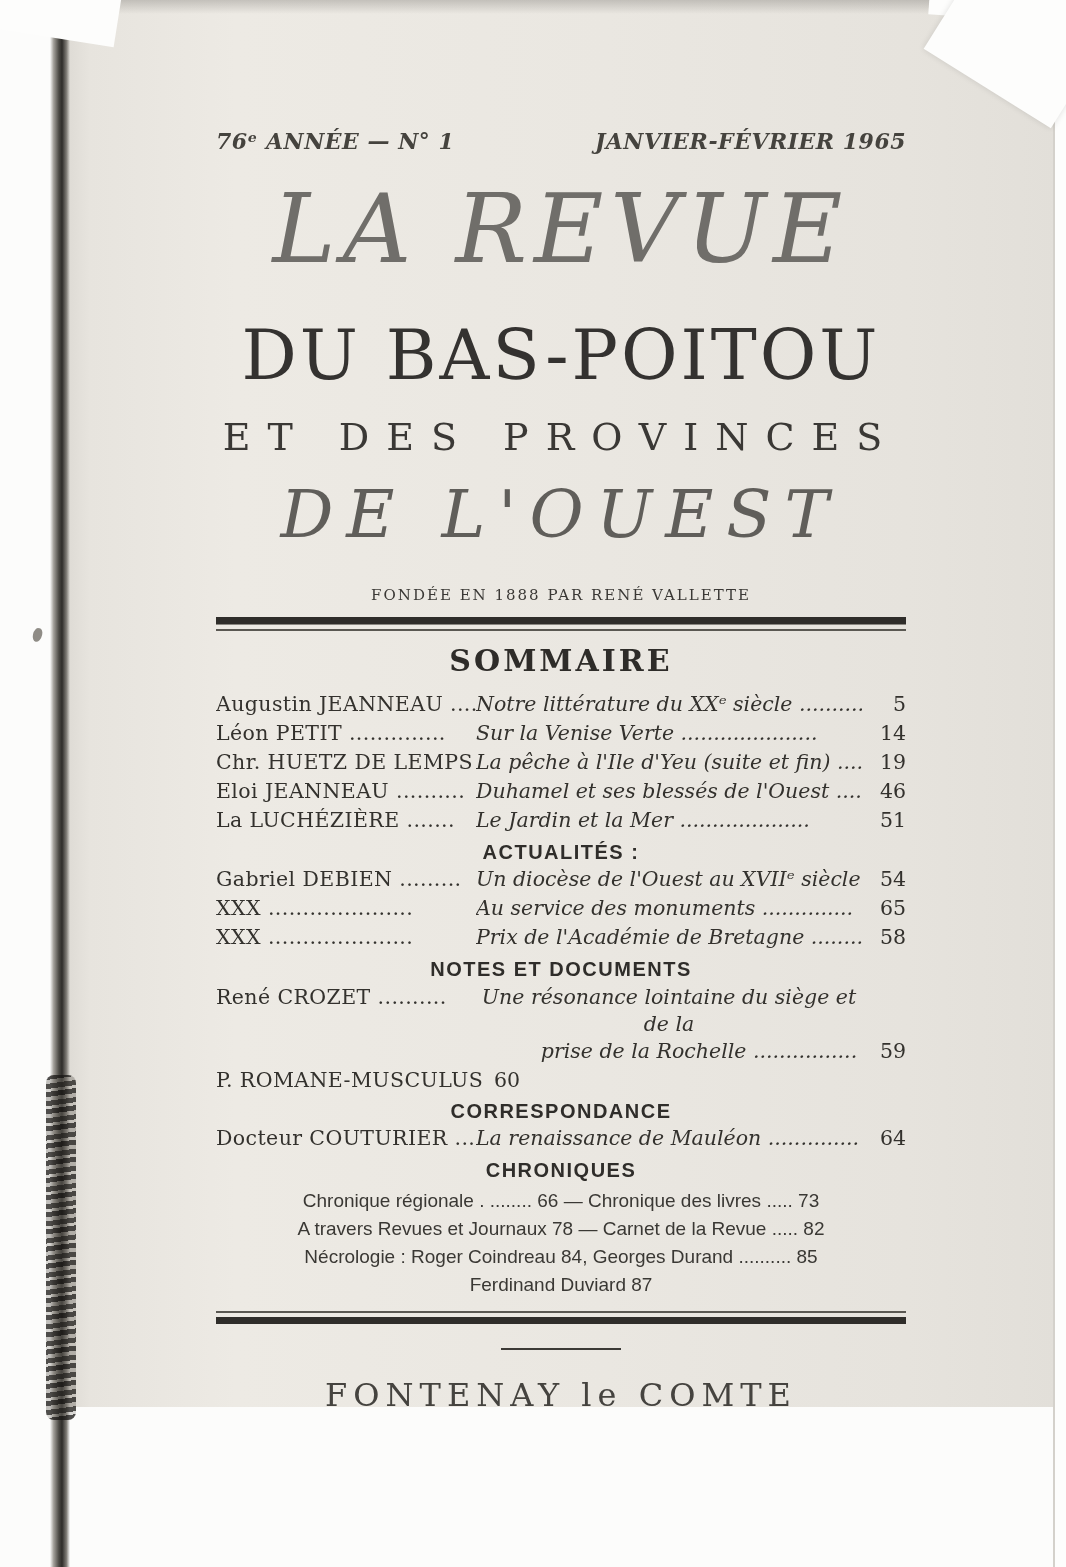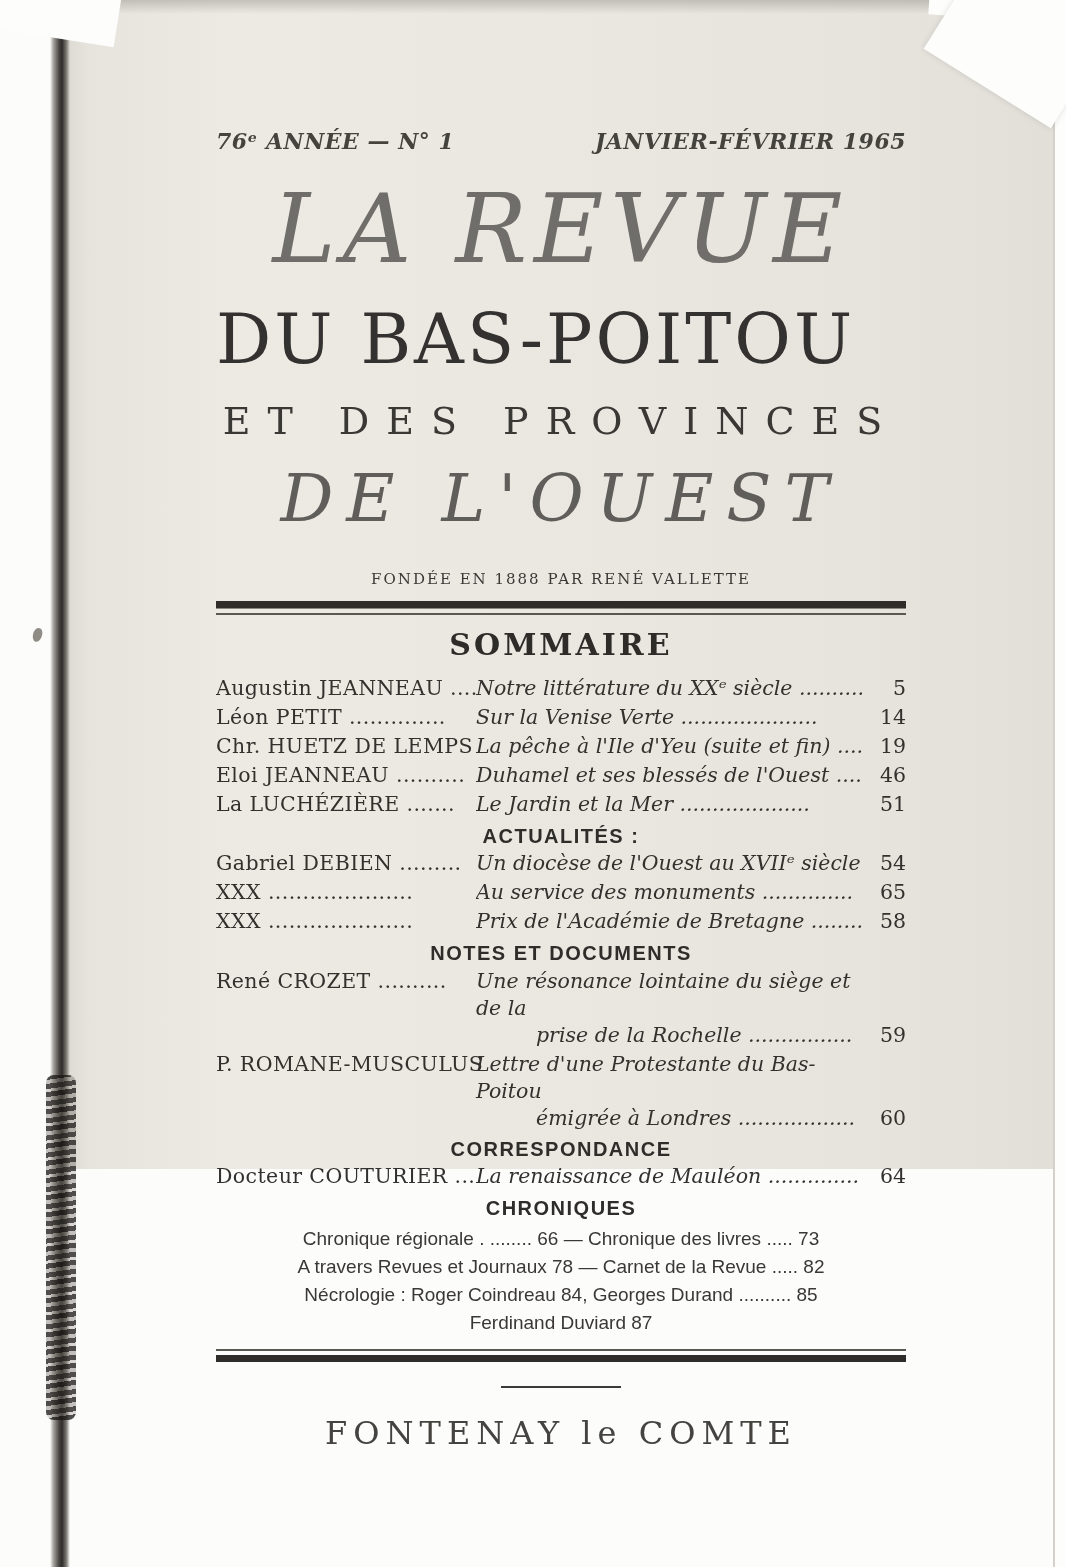--- a/index.html
+++ b/index.html
@@ -4,21 +4,21 @@
 <style>
   html,body{margin:0;padding:0;}
   body{
     width:1066px;height:1567px;position:relative;overflow:hidden;
     background:#fcfcfb;
     font-family:"DejaVu Serif","Liberation Serif",serif;
   }
   .scan{position:absolute;inset:0;}
   
   .paper{
-    position:absolute;left:56px;top:0;width:1000px;height:1169px;
+    position:absolute;left:56px;top:0;width:1000px;height:1407px;
     background:linear-gradient(90deg,#d9d6d0 0px,#e7e4de 34px,#edeae4 180px,#eae7e1 55%,#e6e3dd 85%,#e2dfd9 100%);
   }
   .paper::after{ 
     content:"";position:absolute;left:0;top:0;right:0;height:14px;
     background:linear-gradient(180deg,rgba(120,117,112,.35),rgba(120,117,112,0));
   }
   
   .spine{
     position:absolute;left:50px;top:0;width:20px;height:1567px;
     background:linear-gradient(90deg,rgba(0,0,0,0) 0%,#a3a09a 18%,#4a4843 45%,#2e2c29 60%,#7d7a74 82%,rgba(0,0,0,0) 100%);
@@ -38,40 +38,40 @@
 
   .content{position:relative;padding:0 150px 0 160px;color:#33312d;}
 
   .issue-line{
     display:flex;justify-content:space-between;align-items:baseline;
     margin-top:128px;font-style:italic;font-weight:700;font-size:22px;color:#45433e;
     letter-spacing:.5px;
   }
   .m1{margin-top:28px;text-align:center;font-style:italic;font-size:95px;line-height:1;
       letter-spacing:7px;color:#706e6a;white-space:nowrap;}
-  .m2{margin-top:28px;font-size:69px;line-height:1;letter-spacing:3px;color:#343230;white-space:nowrap;}
+  .m2{margin-top:44px;text-align:center;font-size:69px;line-height:1;letter-spacing:3px;color:#343230;white-space:nowrap;}
   .m3{margin-top:28px;text-align:center;font-size:38px;line-height:1;letter-spacing:17px;color:#3a3835;white-space:nowrap;}
   .m4{margin-top:26px;text-align:center;font-style:italic;font-size:66px;line-height:1;letter-spacing:13px;color:#605e5a;white-space:nowrap;}
   .founded{margin-top:38px;text-align:center;font-size:15px;letter-spacing:2px;color:#3a3835;}
 
   .rule-thick{height:7px;background:#2f2d2a;margin-top:13px;box-shadow:0 1px 0 #8a8781;}
   .rule-thin{height:2px;background:#5a5852;margin-top:5px;}
   .rule-thin-b{height:2px;background:#5a5852;margin-top:12px;}
   .rule-thick-b{height:7px;background:#2f2d2a;margin-top:4px;}
 
   .sommaire-h{margin-top:12px;text-align:center;font-size:30px;font-weight:700;letter-spacing:3px;color:#2e2c29;}
 
   .toc{margin-top:12px;font-size:20.5px;}
   .trow{display:flex;align-items:baseline;line-height:29px;}
   .trow .author{width:260px;flex:none;letter-spacing:.4px;white-space:nowrap;overflow:hidden;}
   .trow .title{flex:1;font-style:italic;white-space:nowrap;overflow:hidden;}
   .trow .page{width:44px;flex:none;text-align:right;}
   .trow2{display:flex;line-height:27px;margin-top:2px;}
   .trow2 .author{width:260px;flex:none;letter-spacing:.4px;white-space:nowrap;}
-  .trow2 .titles{flex:1;font-style:italic;}
+  .trow2 .titles{flex:1;font-style:italic;text-align:center;}
   .trow2 .titles .l2{padding-left:60px;}
   .trow2 .page{width:44px;flex:none;text-align:right;align-self:flex-end;}
 
   .sect-h{margin-top:4px;text-align:center;font-family:"Liberation Sans","DejaVu Sans",sans-serif;
           font-weight:700;font-size:20px;letter-spacing:1.5px;color:#2f2d2a;line-height:26px;}
 
   .chron{margin-top:4px;font-family:"Liberation Sans","DejaVu Sans",sans-serif;
          font-size:19px;color:#3a3834;text-align:center;line-height:28px;}
 
   .tagline{margin-top:22px;text-align:center;font-weight:700;font-size:27px;color:#2b2925;letter-spacing:.5px;}
@@ -152,24 +152,20 @@
         <div class="trow2">
           <span class="author">René CROZET ..........</span>
           <span class="titles">
             <span class="l1" style="display:block">Une résonance lointaine du siège et de la</span>
             <span class="l2" style="display:block">prise de la Rochelle ................</span>
           </span>
           <span class="page">59</span>
         </div>
         <div class="trow2">
           <span class="author">P.  ROMANE-MUSCULUS</span>
-          <span class="titles">
-            <span class="l1" style="display:block">Lettre d'une Protestante du Bas-Poitou</span>
-            <span class="l2" style="display:block">émigrée à Londres ..................</span>
-          </span>
           <span class="page">60</span>
         </div>
 
         <div class="sect-h">CORRESPONDANCE</div>
 
         <div class="trow">
           <span class="author">Docteur COUTURIER ...</span>
           <span class="title">La renaissance de Mauléon ..............</span>
           <span class="page">64</span>
         </div>

